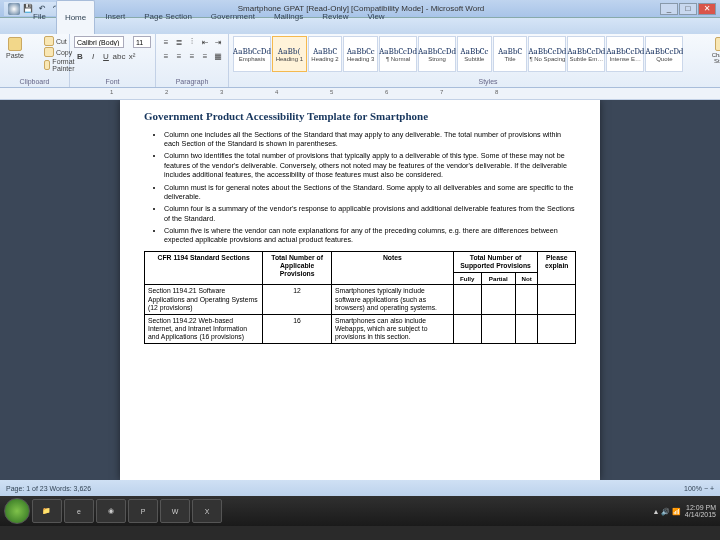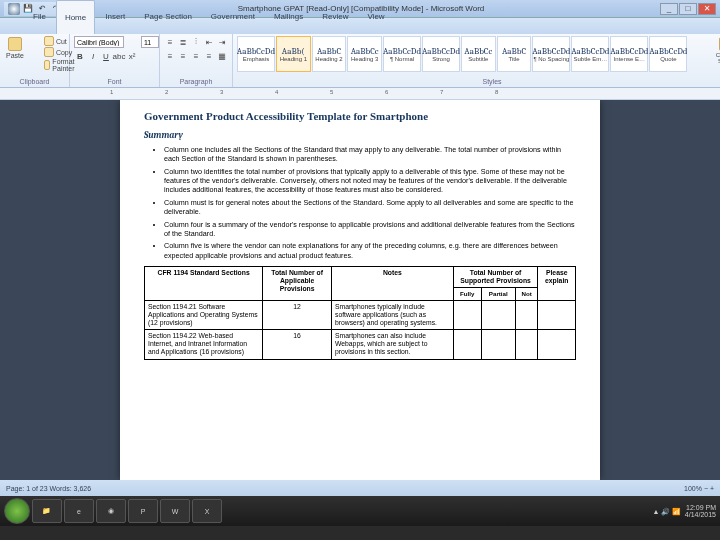--- a/index.html
+++ b/index.html
@@ -99,21 +99,21 @@
         <div class="smallbtn">
             <div class="ico small"></div>
             <span>Format Painter</span>
           </div>
       </div>
     </div>
     <div class="glabel">Clipboard</div>
   </div>
   <div class="group" style="width:90px">
     <div class="gbody" style="flex-direction:column;gap:2px">
-      <div style="display:flex;gap:17px">
+      <div style="display:flex;gap:9px">
         <input class="fontsel" value="Calibri (Body)" style="">
         <input class="fontsel" style="width: 18px;" value="11">
       </div>
       <div class="pararow">
         <div class="parabtn">
             <b>B</b>
           </div>
         <div class="parabtn">
             <i>I</i>
           </div>
@@ -214,21 +214,20 @@
     <span style="left: 275px;">4</span>
     <span style="left: 330px;">5</span>
     <span style="left: 385px;">6</span>
     <span style="left: 440px;">7</span>
     <span style="left: 495px;">8</span>
   </div>
 
 <div class="docarea">
   <div class="page">
     <h1>Government Product Accessibility Template for Smartphone</h1>
-    <h2>Summary</h2>
     <ul id="bullets">
         <li>Column one includes all the Sections of the Standard that may apply to any deliverable.  The total number of provisions within each Section of the Standard is shown in parentheses.</li>
         <li>Column two identifies the total number of provisions that typically apply to a deliverable of this type.  Some of these may not be features of the vendor's deliverable.  Conversely, others not noted may be features of the vendor's deliverable.  If the deliverable includes additional features, the accessibility of those features must also be considered.</li>
         <li>Column must is for general notes about the Sections of the Standard.  Some apply to all deliverables and some are specific to the deliverable.</li>
         <li>Column four is a summary of the vendor's response to applicable provisions and additional deliverable features from the Sections of the Standard.</li>
         <li>Column five is where the vendor can note explanations for any of the preceding columns, e.g. there are differences between expected applicable provisions and actual product features.</li>
       </ul>
     <table>
       <thead>
         <tr>

